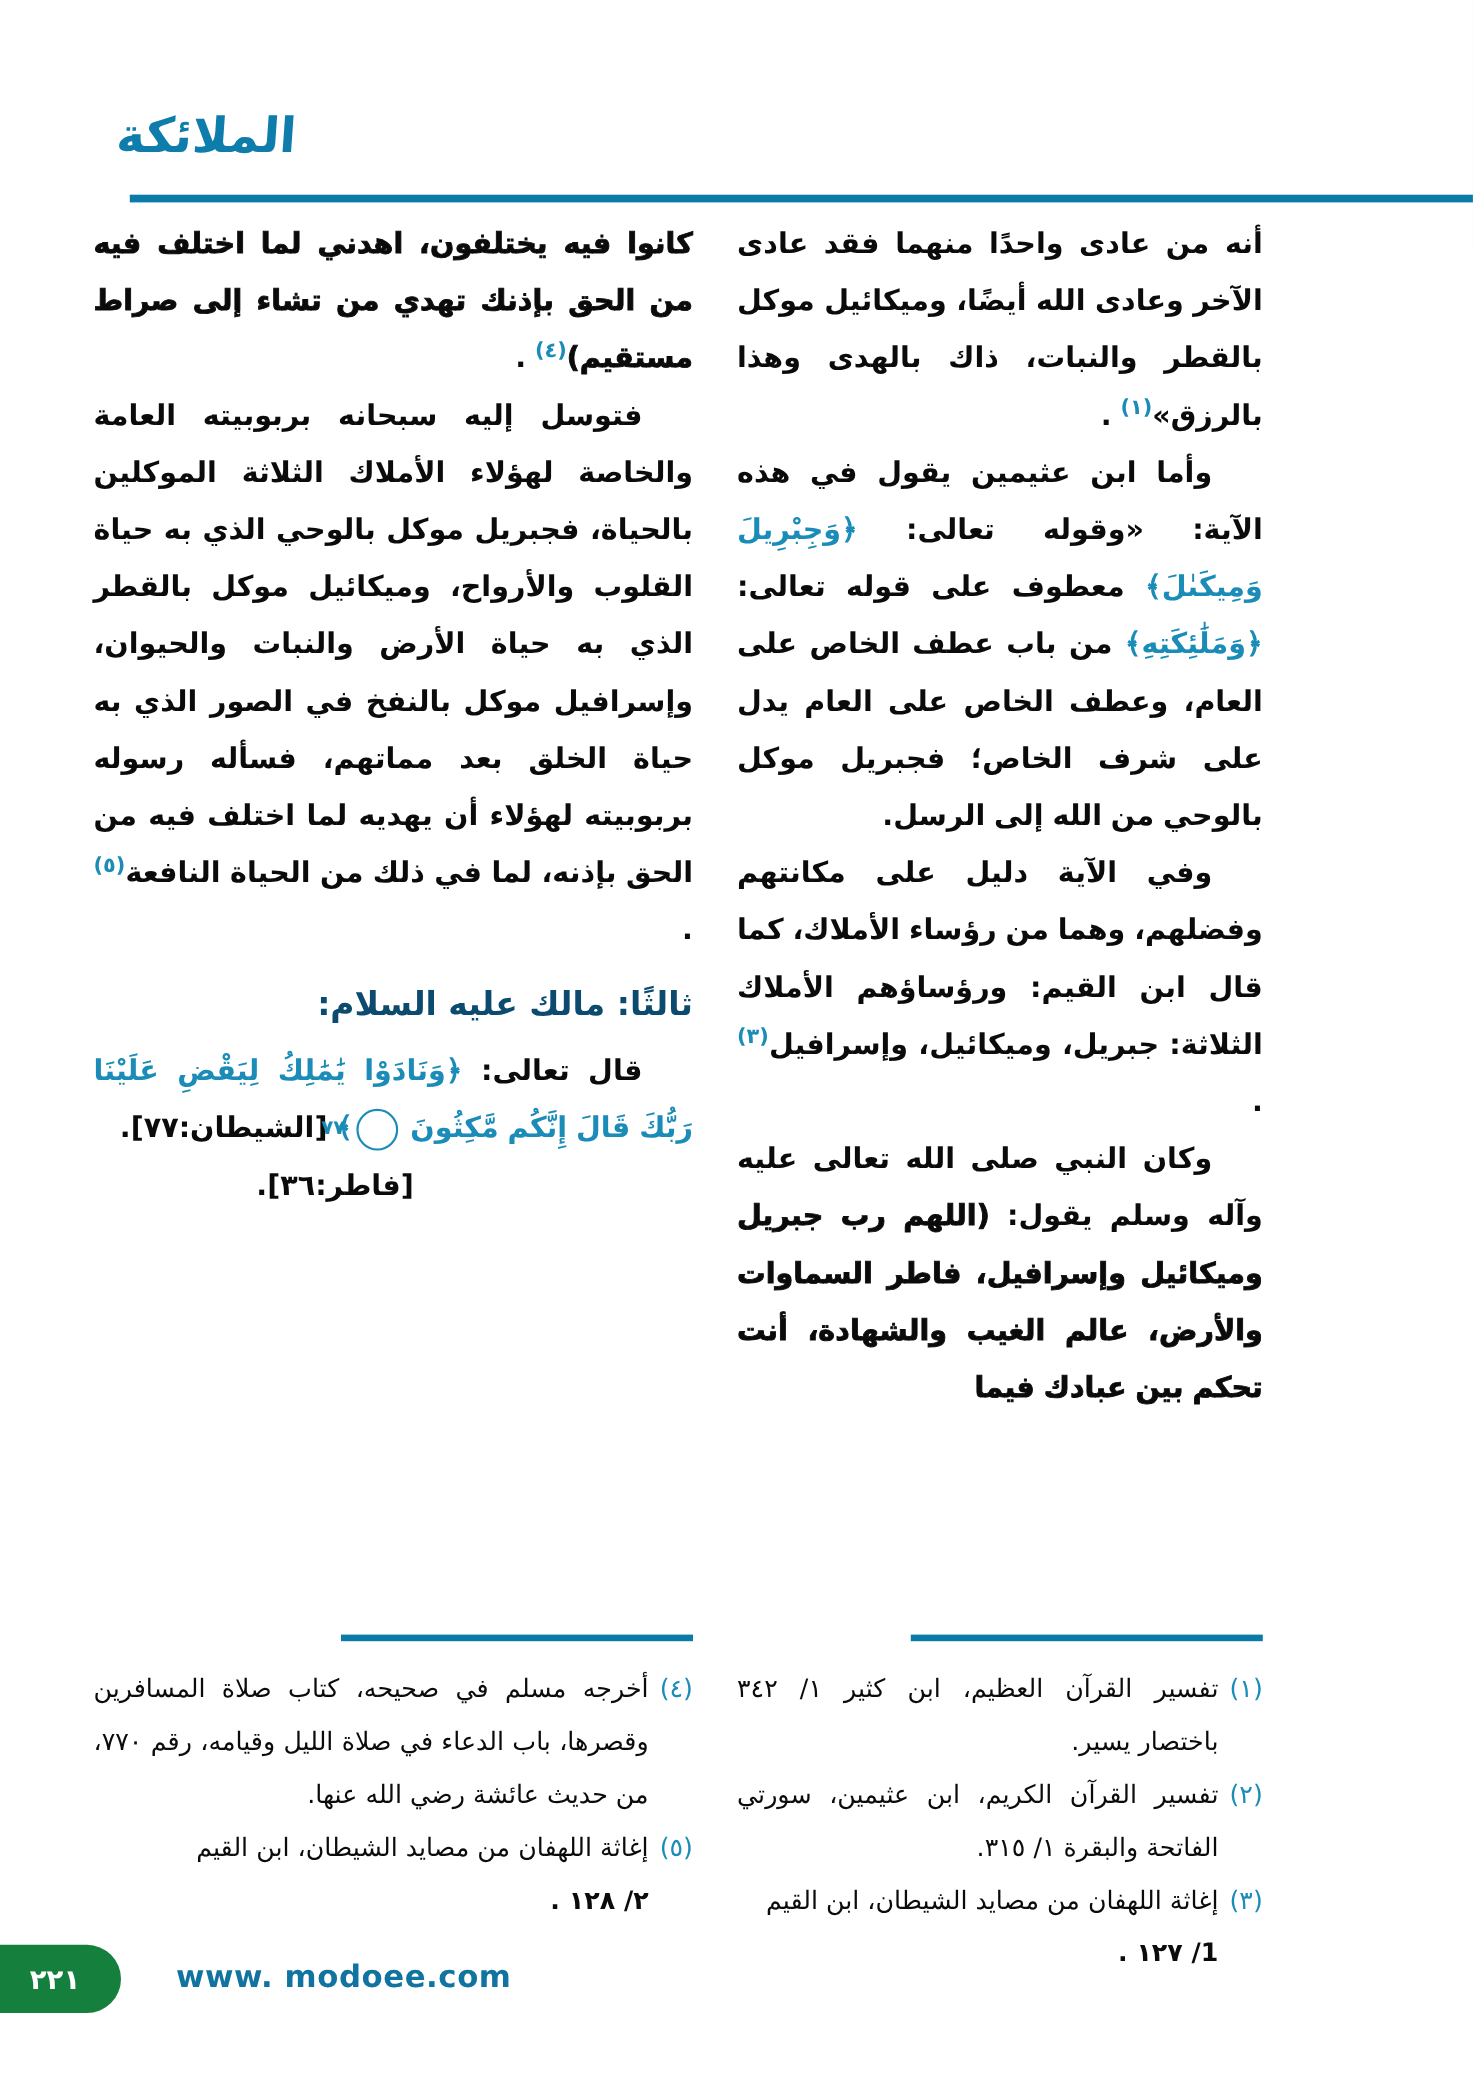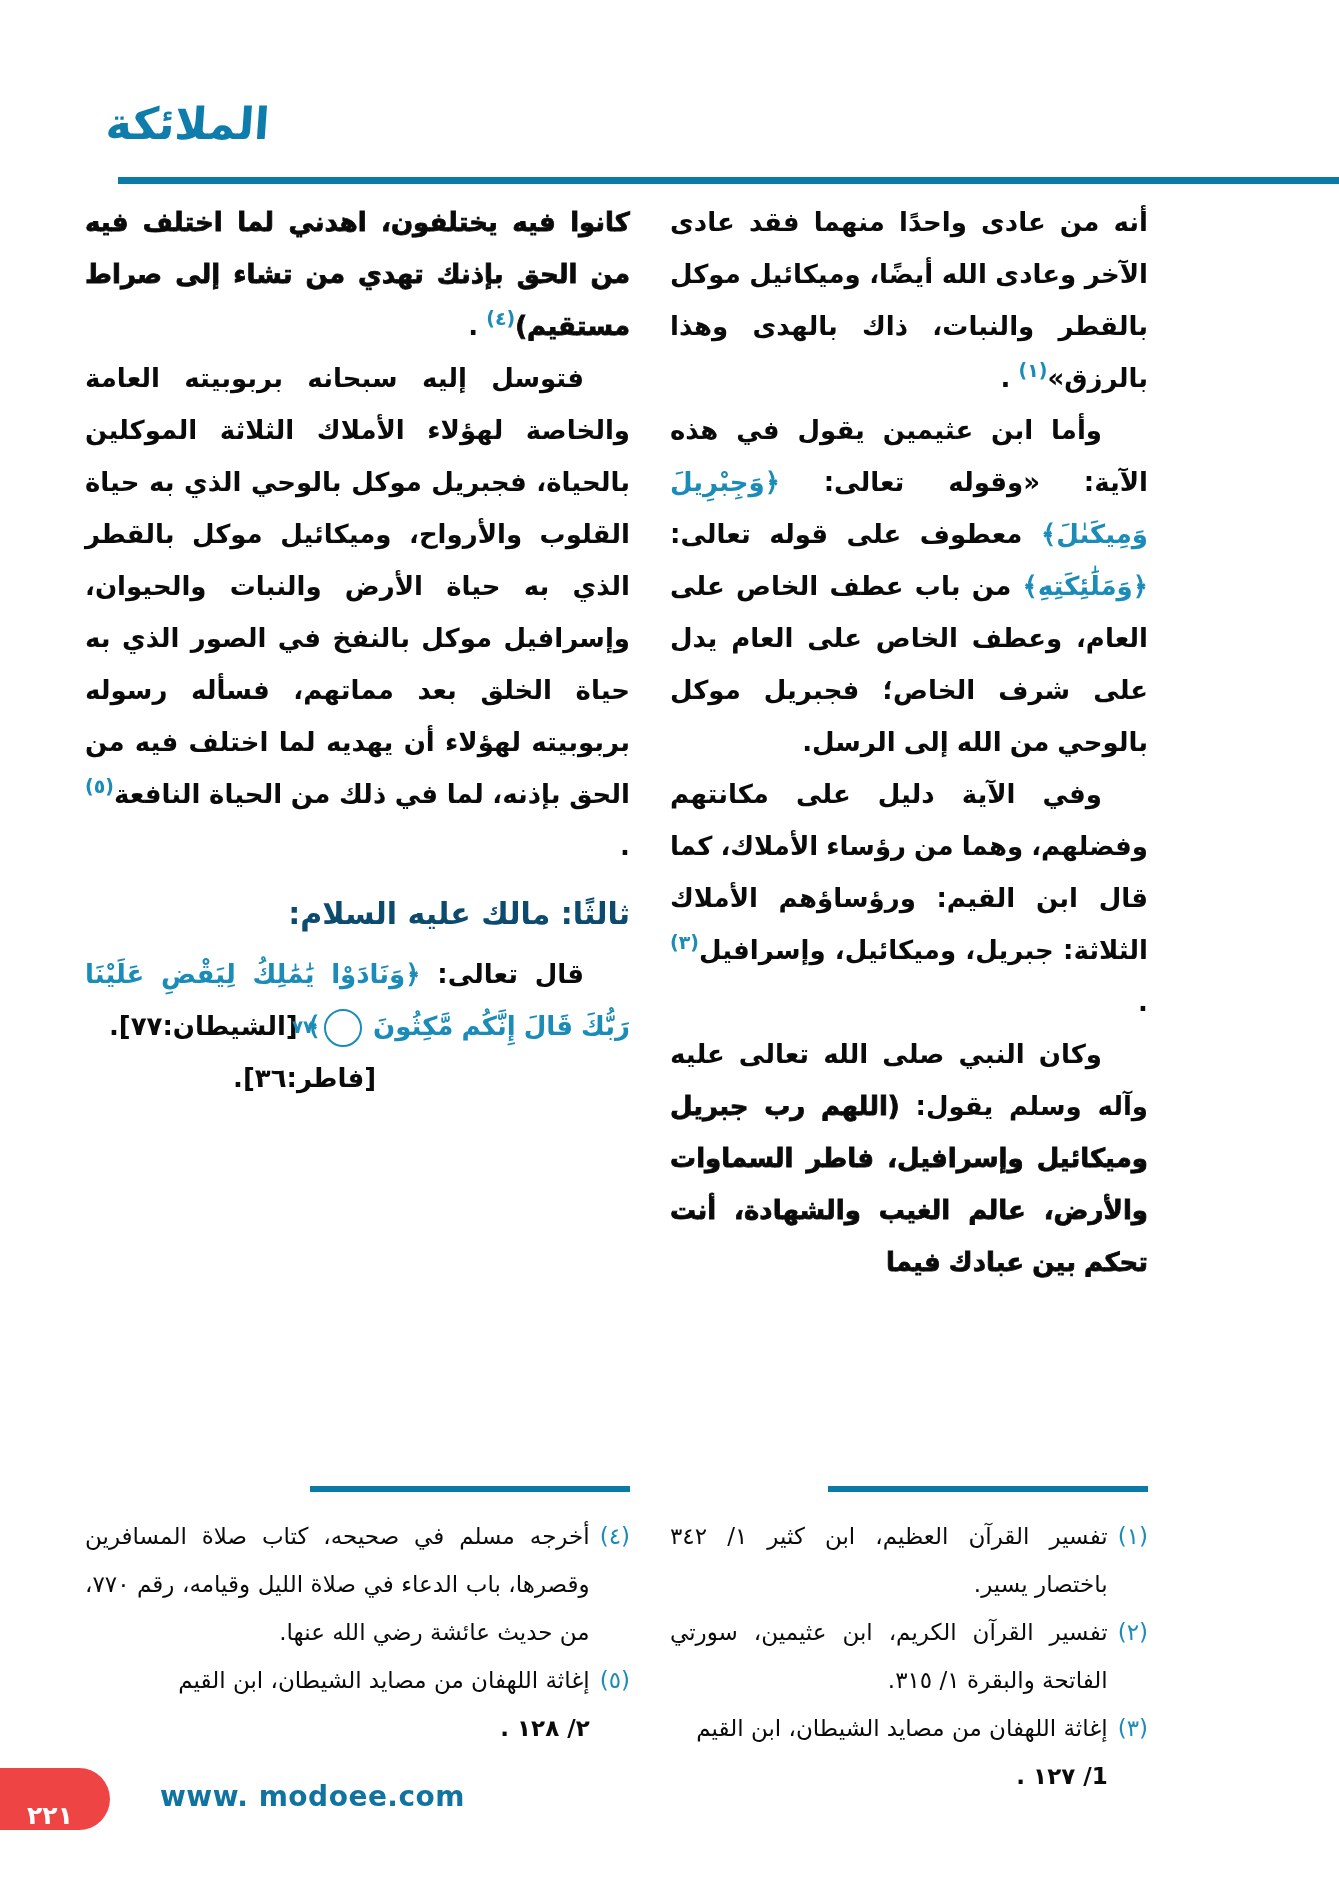--- a/index.html
+++ b/index.html
@@ -70,23 +70,23 @@
   .fndivider{height:6px;width:320px;background:#0a7aa7;margin-bottom:20px;}
   .fnitem{display:flex;gap:10px;font-size:23px;line-height:48px;font-weight:400;}
   .fnnum{color:#1b8cb8;flex:0 0 auto;}
   .fnbody{flex:1 1 auto;text-align:justify;min-width:0;}
   .fntail{text-align:right;font-weight:bold;}
 
   
   .page-badge{
     position:absolute;left:0;top:1768px;
     width:110px;height:62px;
-    background:#ef4444;
+    background:#15803d;
     border-radius:0 34px 34px 0;
-    display:flex;align-items:flex-end;justify-content:center;
+    display:flex;align-items:center;justify-content:center;
   }
   .page-number{
     color:#ffffff;font-size:25px;font-weight:700;letter-spacing:10px;
     padding-right:10px;
   }
   .website{
     position:absolute;left:148px;top:1780px;
     direction:ltr;
     color:#1173a0;font-size:28px;font-weight:700;
     letter-spacing:0.5px;

